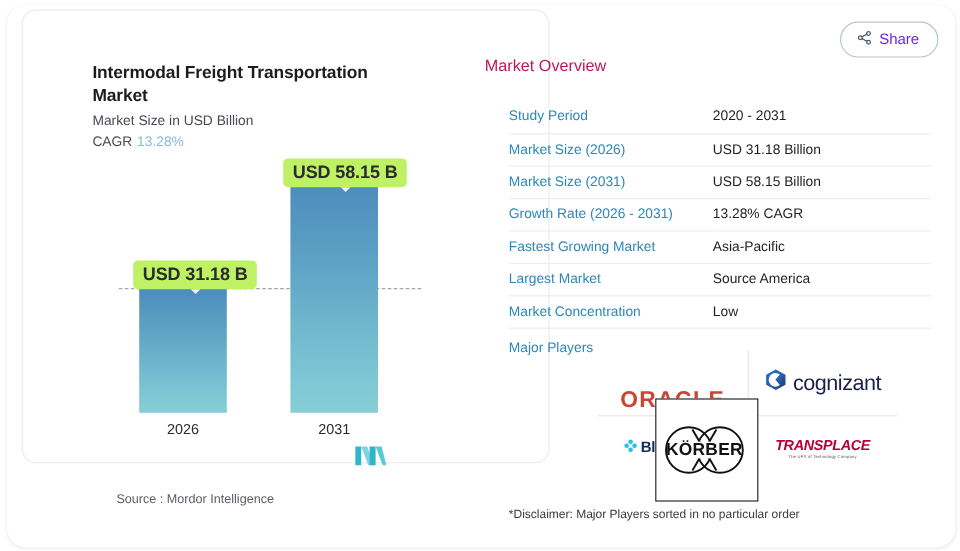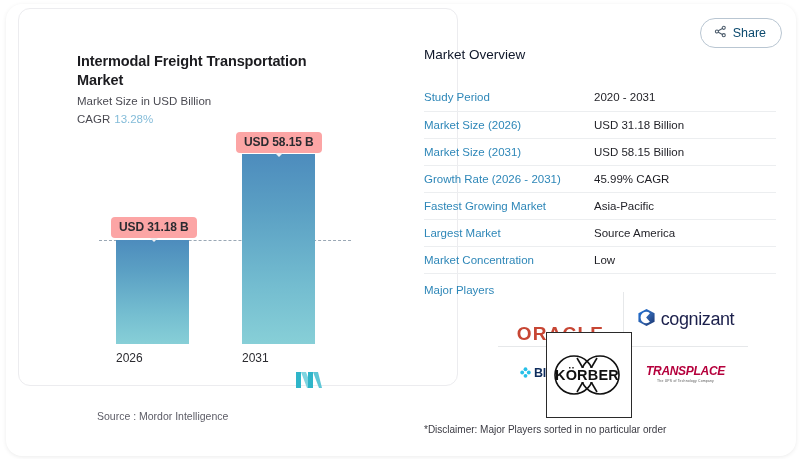--- a/index.html
+++ b/index.html
@@ -78,24 +78,24 @@
   .bar {
     position: absolute;
     bottom: 0;
     background: linear-gradient(to bottom, #4d8cbd 0%, #5ba0c4 30%, #74bdd0 70%, #87cfd7 100%);
   }
   .bar-2026 { left: 79px; width: 73px; height: 104px; }
   .bar-2031 { left: 205px; width: 73px; height: 190px; }
 
   .bar-label {
     position: absolute;
-    background: #fca5a5;
+    background: #bef264;
     border-radius: 4px;
     padding: 3px 8px 4px 8px;
-    font-size: 12px;
+    font-size: 15px;
     font-weight: bold;
     color: #2b2b30;
     white-space: nowrap;
     letter-spacing: -0.1px;
   }
   .bar-label::after {
     content: "";
     position: absolute;
     left: 50%; bottom: -4px;
     margin-left: -4px;
@@ -104,21 +104,21 @@
     border-right: 4px solid transparent;
     border-top: 4px solid #f0f1f3;
   }
   .label-2026 { left: 74px; top: 88px; }
   .label-2031 { left: 199px; top: 3px; }
   .tick-label {
     position: absolute;
     top: 222px;
     font-size: 12px;
     color: #2b2b30;
-    text-align: left;
+    text-align: center;
     width: 73px;
   }
   .tick-2026 { left: 79px; }
   .tick-2031 { left: 205px; }
 
   .source-row {
     position: absolute;
     left: 78px; top: 365px;
     font-size: 10.5px;
     color: #5c5c66;
@@ -135,29 +135,29 @@
     position: absolute;
     right: 18px; top: 18px;
     display: flex;
     align-items: center;
     gap: 6px;
     padding: 6px 15px 6px 13px;
     border: 1px solid #b9c6d2;
     border-radius: 16px;
     background: #ffffff;
     font-size: 12.5px;
-    color: #0c4a6e;
+    color: #6d28d9;
     cursor: pointer;
   }
 
   .overview-title {
     position: absolute;
-    left: 424px; top: 47px;
+    left: 404px; top: 47px;
     font-size: 13.5px;
-    color: #0f172a;
+    color: #be185d;
   }
 
   .ov-table {
     position: absolute;
     left: 424px; top: 84px;
     width: 352px;
     border-collapse: collapse;
   }
   .ov-table tr { border-bottom: 1px solid #eceef0; }
   .ov-table td {
@@ -326,21 +326,21 @@
       <tr>
         <td class="ov-key">Market Size (2026)</td>
         <td class="ov-val">USD 31.18 Billion</td>
       </tr>
       <tr>
         <td class="ov-key">Market Size (2031)</td>
         <td class="ov-val">USD 58.15 Billion</td>
       </tr>
       <tr>
         <td class="ov-key">Growth Rate (2026 - 2031)</td>
-        <td class="ov-val">45.99% CAGR</td>
+        <td class="ov-val">13.28% CAGR</td>
       </tr>
       <tr>
         <td class="ov-key">Fastest Growing Market</td>
         <td class="ov-val">Asia-Pacific</td>
       </tr>
       <tr>
         <td class="ov-key">Largest Market</td>
         <td class="ov-val">Source America</td>
       </tr>
       <tr>

